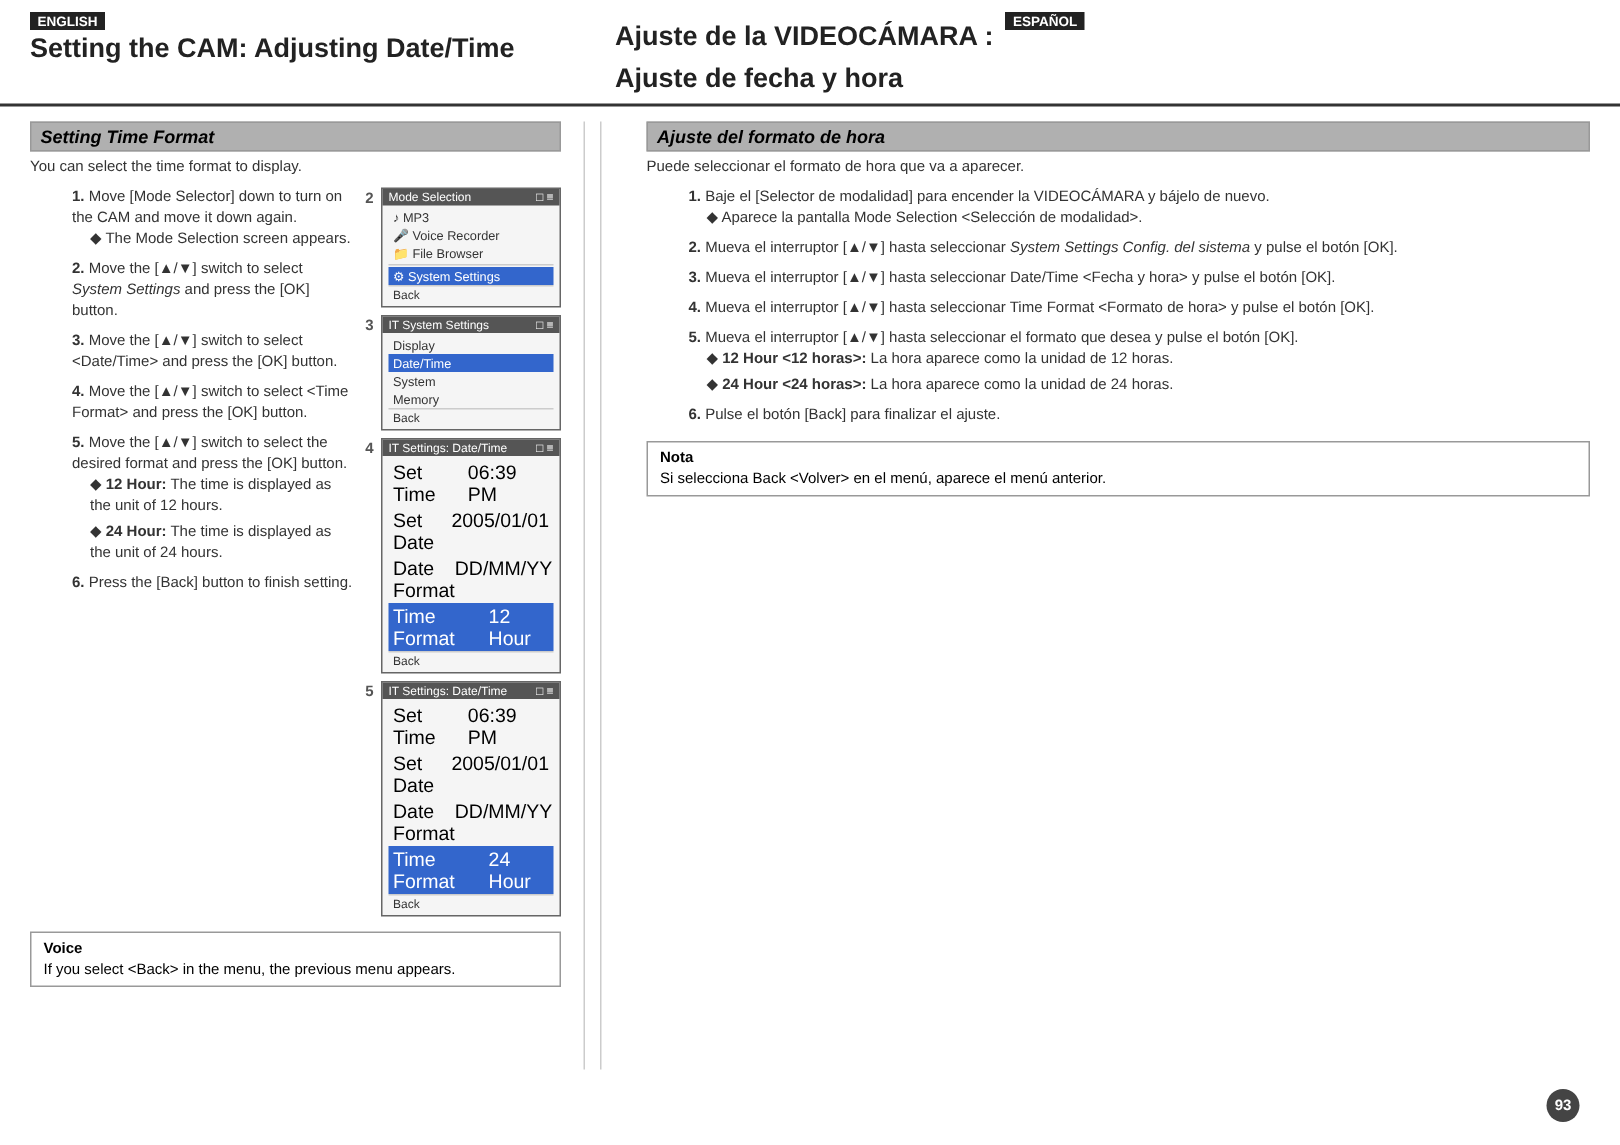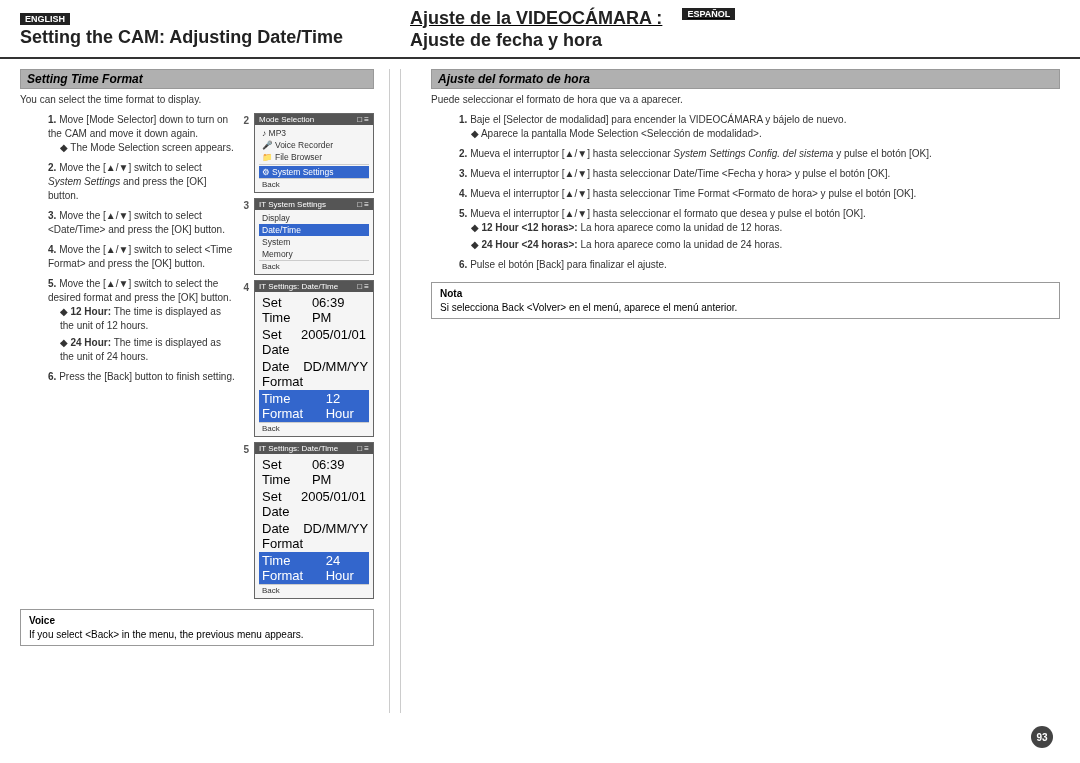--- a/index.html
+++ b/index.html
@@ -32,21 +32,21 @@
       width: 370px;
       padding-left: 20px;
       flex: 1;
     }
 
     
     .header {
       display: flex;
       border-bottom: 2px solid #333;
       padding: 8px 20px 6px 20px;
-      align-items: center;
+      align-items: flex-start;
     }
     .header-left {
       width: 370px;
     }
     .header-right {
       flex: 1;
       padding-left: 20px;
     }
     .english-badge {
       background: #222;
@@ -57,34 +57,33 @@
       display: inline-block;
       margin-bottom: 3px;
     }
     .espanol-badge {
       background: #222;
       color: #fff;
       font-size: 9px;
       font-weight: bold;
       padding: 1px 5px;
       display: inline-block;
-      margin-bottom: 9px;
+      margin-bottom: 21px;
     }
     .header-title-main {
       font-size: 18px;
       font-weight: bold;
       color: #222;
       line-height: 1.1;
     }
     .header-right-top {
       display: flex;
       align-items: center;
-      gap: 20px;
+      gap: 8px;
       margin-bottom: 2px;
-      text-decoration: underline;
     }
     .header-title-spanish {
       font-size: 18px;
       font-weight: bold;
       color: #222;
       line-height: 1.1;
     }
 
     
     .section-header {

